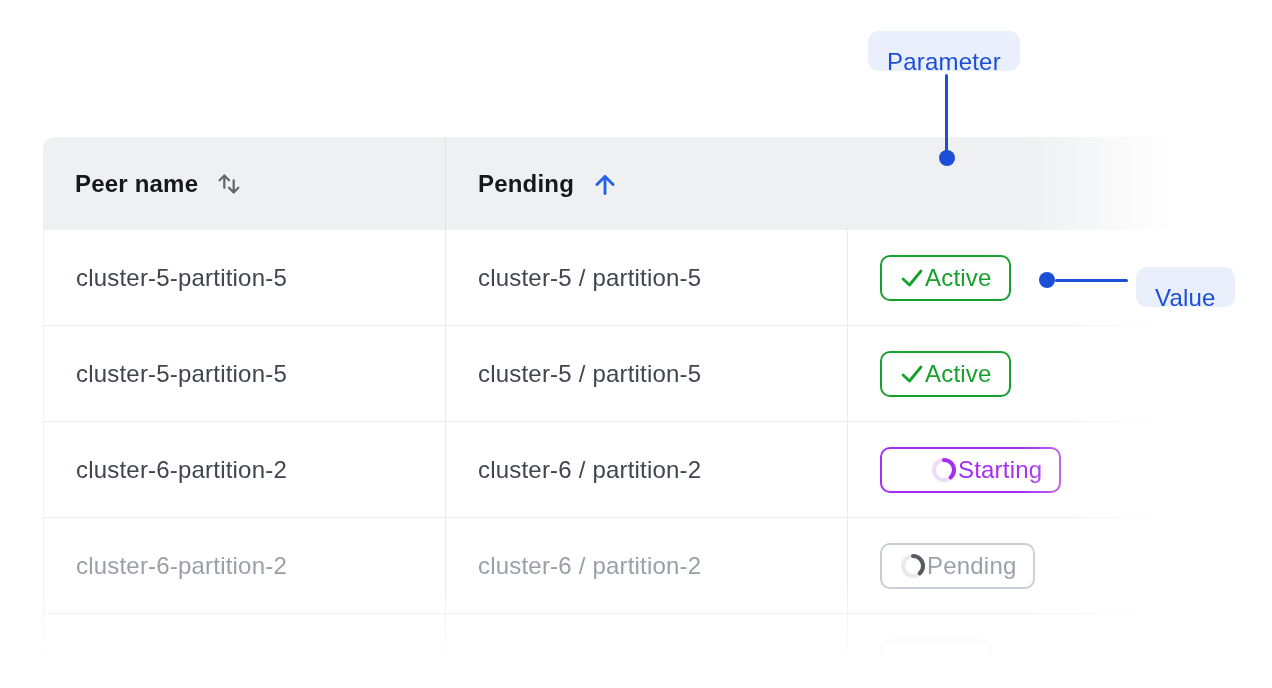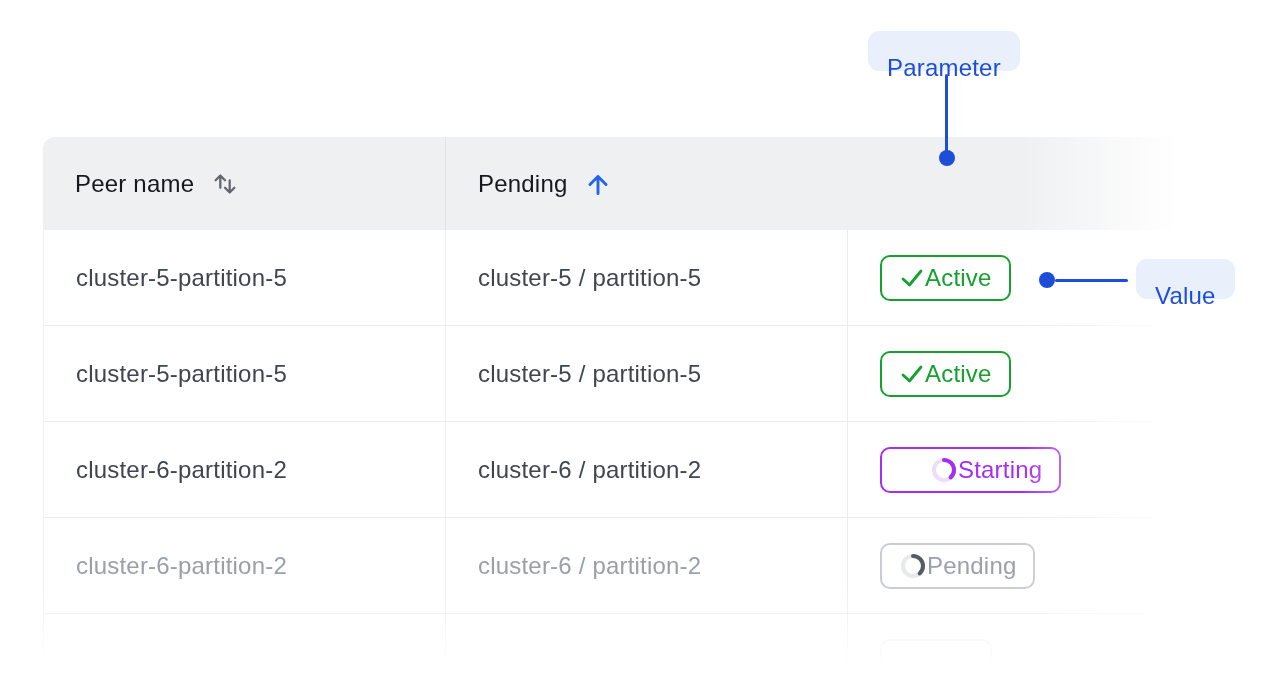--- a/index.html
+++ b/index.html
@@ -10,21 +10,21 @@
   }
 
   
   .table-wrap { position:absolute; left:43px; top:137px; width:1167px; height:551px; overflow:hidden; }
   .thead {
     display:grid; grid-template-columns:402px 402px 1fr; height:93px;
     background:var(--header-bg); border-radius:12px 12px 0 0;
   }
   .th {
     display:flex; align-items:center; padding-left:32px;
-    font-size:24px; font-weight:400; color:var(--header-text); letter-spacing:.2px;
+    font-size:24px; font-weight:700; color:var(--header-text); letter-spacing:.2px;
   }
   .th + .th { border-left:1px solid #e1e2e5; }
   .sort-icon { margin-left:16px; display:flex; align-items:center; }
 
   .tbody { border-left:1px solid #f1f1f4; }
   .tr {
     display:grid; grid-template-columns:401px 402px 1fr; height:96px;
     border-bottom:1px solid var(--border); background:#fff;text-align:center;
   }
   .td {
@@ -55,26 +55,26 @@
     position:absolute; top:0; right:0; width:190px; height:100%; z-index:20; pointer-events:none;
     background:linear-gradient(90deg, rgba(255,255,255,0) 0%, #ffffff 82%);
   }
   .fade-bottom {
     position:absolute; left:0; right:0; top:585px; height:103px; z-index:20; pointer-events:none;
     background:linear-gradient(180deg, rgba(255,255,255,0) 0%, #ffffff 78%);
   }
 
   
   .ann {
-    position:absolute; z-index:30; height:40px; line-height:40px; padding:17px 19px;
+    position:absolute; z-index:30; height:40px; line-height:40px; padding:11px 19px;
     border-radius:11px; background:var(--annotation-pill-bg); color:var(--accent-blue);
     font-size:24px; font-weight:500; letter-spacing:.2px;
   }
   .ann-parameter { left:868px; top:31px; }
-  .ann-value { left:1136px; top:259px; }
+  .ann-value { left:1136px; top:267px; }
   .conn { position:absolute; z-index:30; background:var(--accent-blue); border-radius:2px; }
   .conn-v { left:945px; top:74px; width:3px; height:78px; }
   .conn-h { left:1055px; top:279px; width:73px; height:3px; }
   .dot { position:absolute; z-index:30; width:16px; height:16px; border-radius:50%; background:var(--accent-blue); }
   .dot-parameter { left:939px; top:150px; }
   .dot-value { left:1039px; top:272px; }
 </style>
 </head>
 <body>
 

